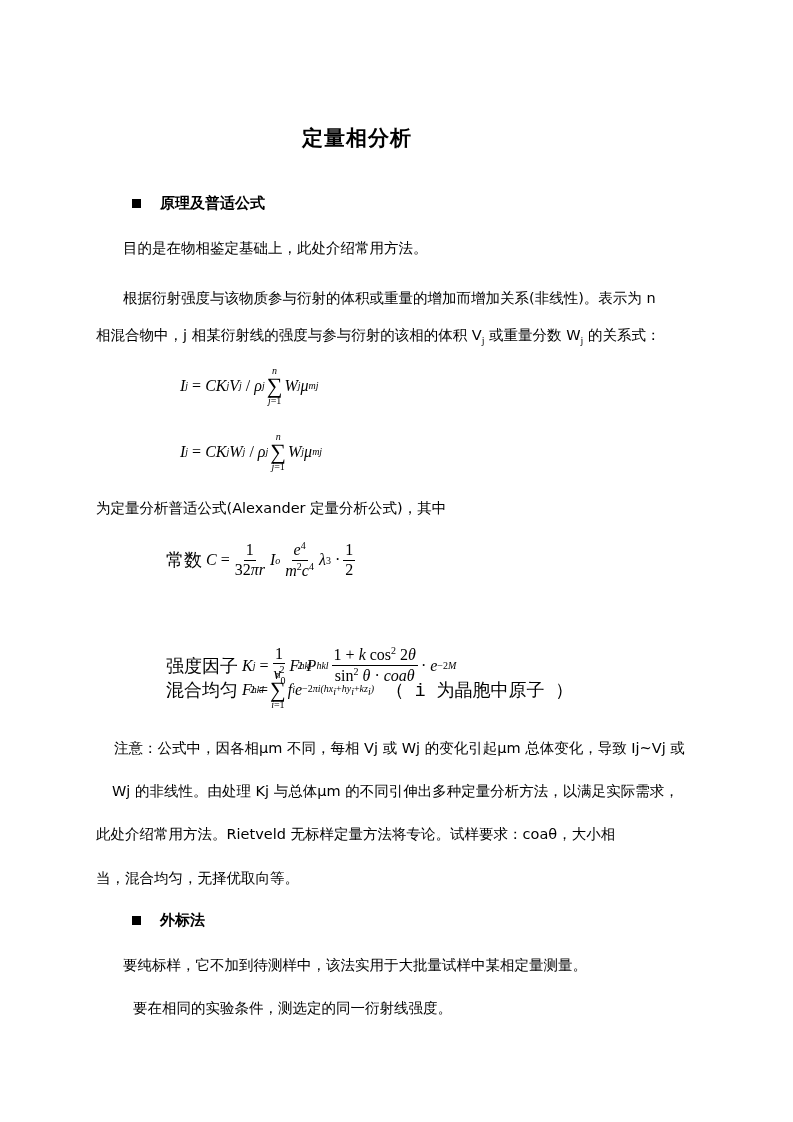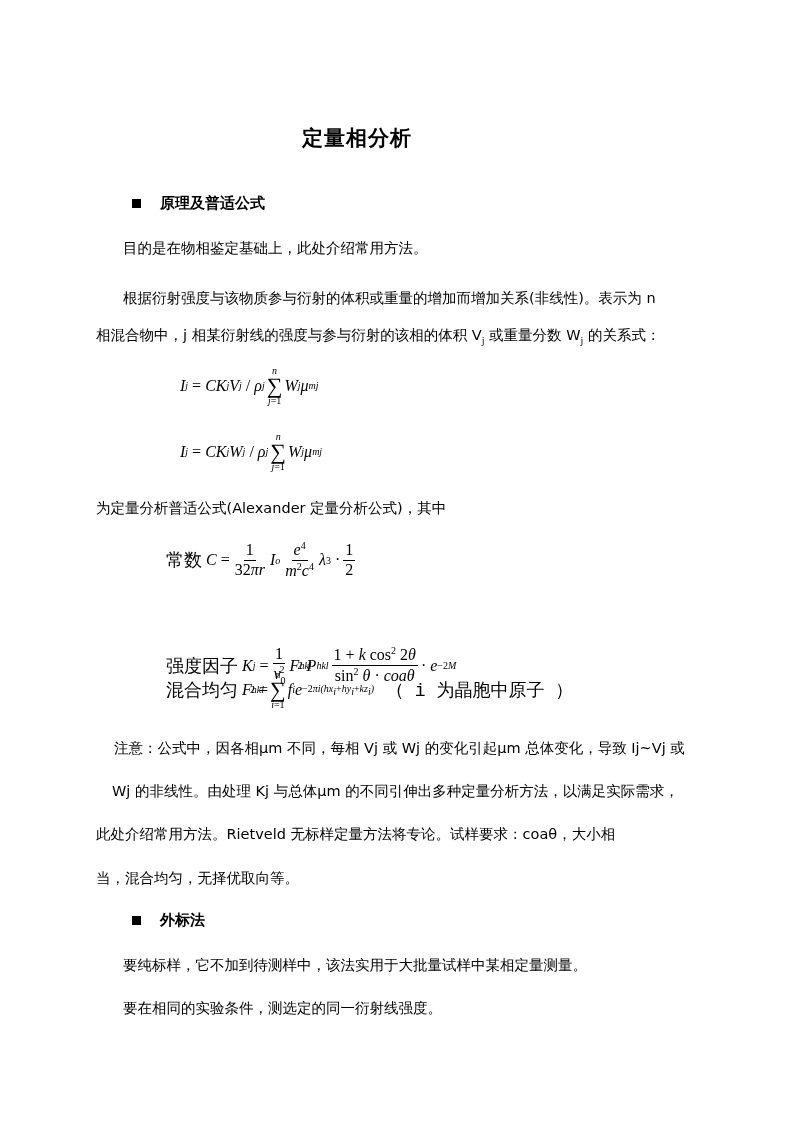--- a/index.html
+++ b/index.html
@@ -113,15 +113,15 @@
   <div class="abs p" style="left:112px; top:781px;">Wj 的非线性。由处理 Kj 与总体μm 的不同引伸出多种定量分析方法，以满足实际需求，</div>
   <div class="abs p" style="left:96px; top:824px;">此处介绍常用方法。Rietveld 无标样定量方法将专论。试样要求：coaθ，大小相</div>
   <div class="abs p" style="left:96px; top:868px;font-family:Liberation Serif, serif;">当，混合均匀，无择优取向等。</div>
 
   <div class="abs heading" style="top:911px;justify-content:space-between;">
     <span class="bullet"></span>
     <span>外标法</span>
   </div>
 
   <div class="abs p" style="left:123px; top:955px;">要纯标样，它不加到待测样中，该法实用于大批量试样中某相定量测量。</div>
-  <div class="abs p" style="left:123px; top:998px;text-align:center;">要在相同的实验条件，测选定的同一衍射线强度。</div>
+  <div class="abs p" style="left:133px; top:998px;text-align:center;">要在相同的实验条件，测选定的同一衍射线强度。</div>
 
 </div>
 
 </body></html>

